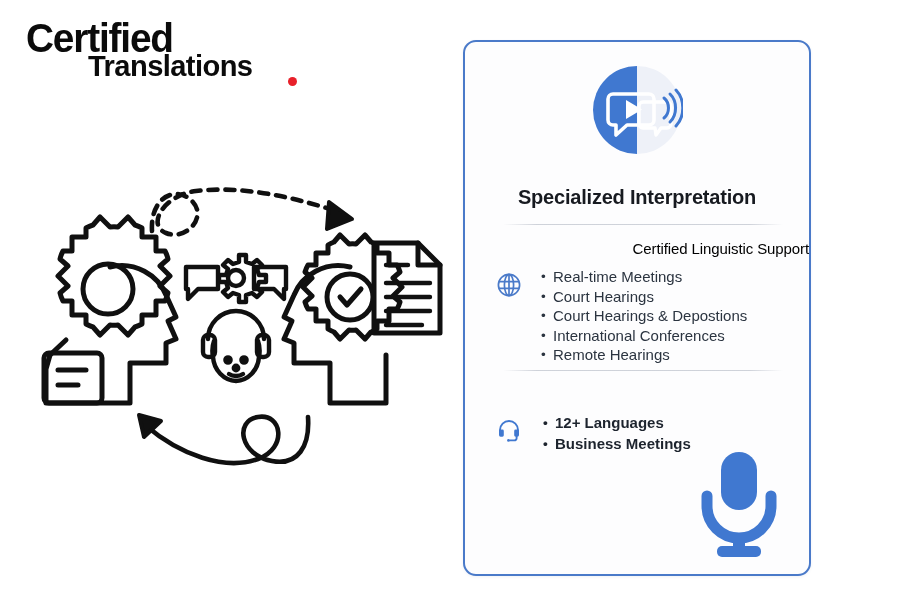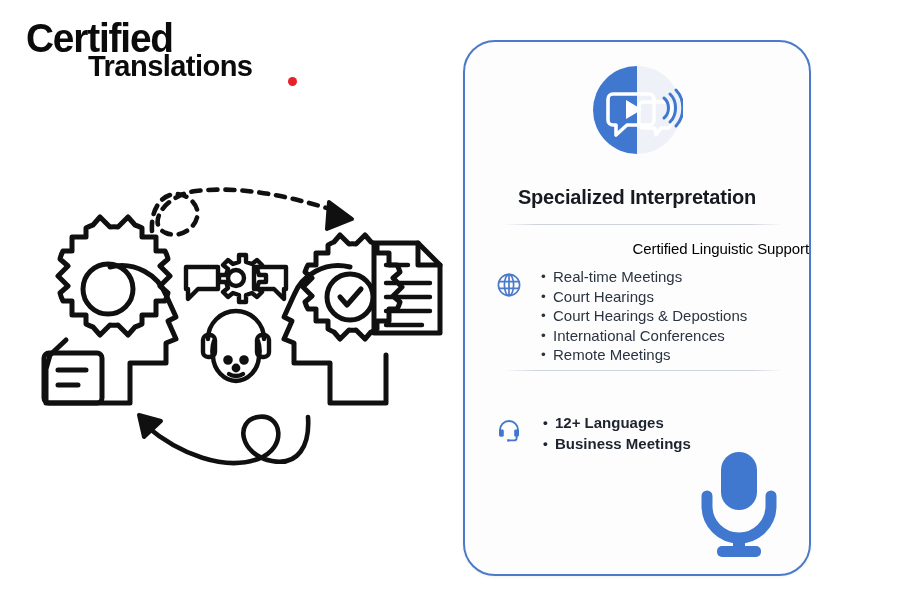--- a/index.html
+++ b/index.html
@@ -29,21 +29,21 @@
     width:9px;height:9px;border-radius:50%;background:#e8202a;
   }
 
   
   .illus{position:absolute;left:0px;top:155px;width:460px;height:330px;}
   .illus svg{display:block;width:100%;height:100%;}
 
   
   .card{
     position:absolute;left:463px;top:40px;width:344px;height:532px;
-    background:#fdfdfe;border:2px solid #4a7ac9;border-radius:32px;
+    background:#fdfdfe;border:2px solid #4a7ac9;border-radius:13px;
     box-shadow:0 1px 3px rgba(40,70,130,.07);
     overflow:hidden;
   }
   .card-inner{position:absolute;inset:0;}
 
   .card-icon{
     position:absolute;left:50%;top:22px;transform:translateX(-50%);
     width:92px;height:92px;
   }
   .card-icon svg{display:block;}
@@ -217,21 +217,21 @@
             <circle cx="14" cy="14" r="10.6"></circle>
             <ellipse cx="14" cy="14" rx="4.6" ry="10.6"></ellipse>
             <path d="M3.6 10.6 H24.4 M3.6 17.4 H24.4 M14 3.4 V24.6"></path>
           </svg>
         </div>
         <ul>
           <li>Real-time Meetings</li>
           <li>Court Hearings</li>
           <li>Court Hearings &amp; Depostions</li>
           <li>International Conferences</li>
-          <li>Remote Meetings</li>
+          <li>Remote Hearings</li>
         </ul>
       </div>
 
       <div class="divider d2"></div>
 
       <div class="feature-row row-head">
         <div class="ficon">
           <svg width="28" height="28" viewBox="0 0 28 28" fill="none" stroke="#4078d0" stroke-width="1.9" stroke-linecap="round">
             <path d="M5 16 v-2 a9 9 0 0 1 18 0 v2"></path>
             <path d="M5 13.5 h2.4 a1.4 1.4 0 0 1 1.4 1.4 v4.4 a1.4 1.4 0 0 1 -1.4 1.4 H5.6 A1.6 1.6 0 0 1 4 19.1 v-4 A1.6 1.6 0 0 1 5.6 13.5 Z" fill="#4078d0" stroke="none"></path>

